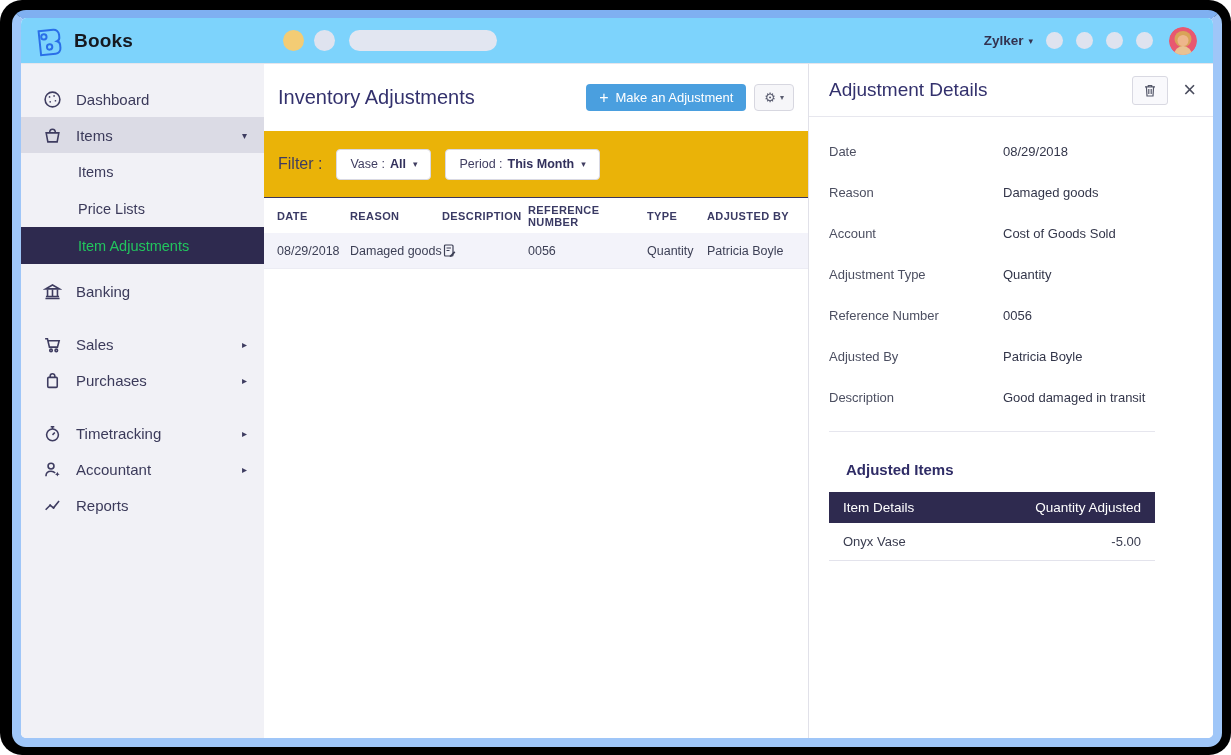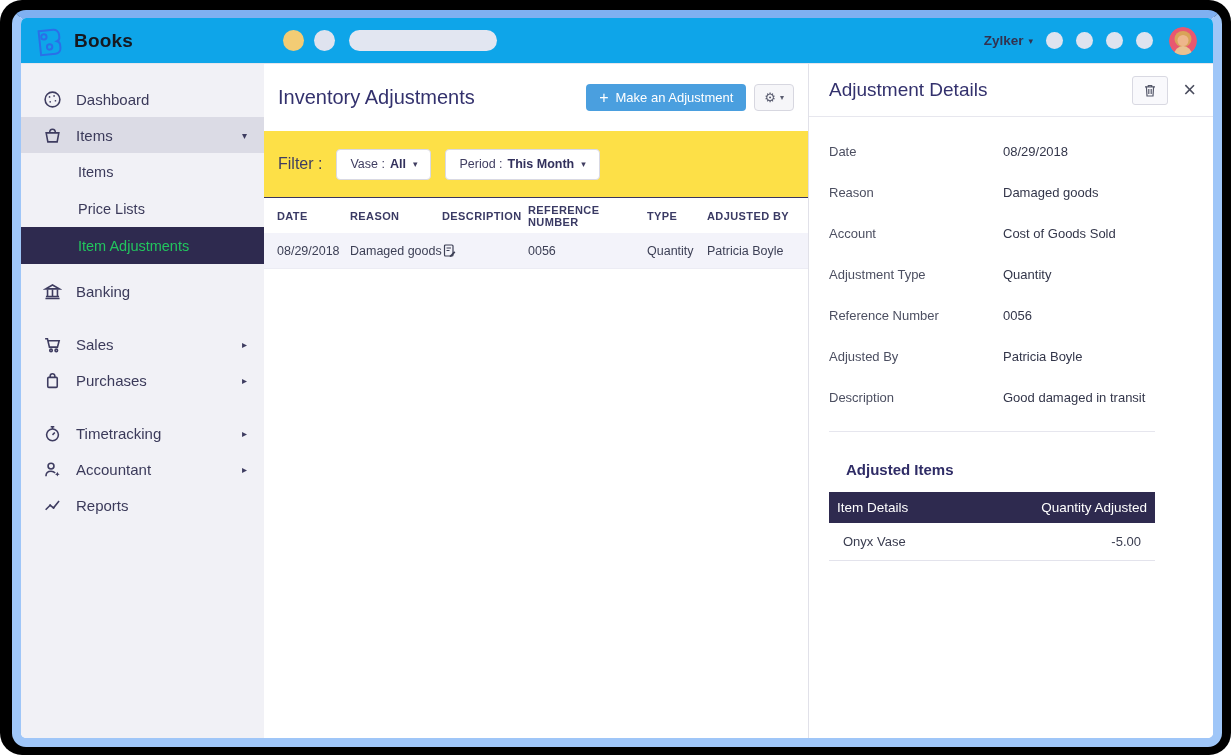--- a/index.html
+++ b/index.html
@@ -4,21 +4,21 @@
 <style>
   * { margin:0; padding:0; box-sizing:border-box; }
   body { background:#ffffff; font-family:"Liberation Sans","DejaVu Sans",sans-serif; }
   .frame { position:relative; width:1231px; height:755px; background:#000; border-radius:22px; overflow:hidden; }
   .window {
     position:absolute; top:10px; left:12px; right:9px; bottom:8px;
     border:9px solid var(--frame_blue,#9fc6f8); border-top:8px solid #7fb0f1;
     border-radius:14px; background:#fff; overflow:hidden; display:flex; flex-direction:column;
   }
   
-  .topbar { height:46px; flex:0 0 46px; background:#0ea5e9; border-bottom:1px solid #e5e5ec; display:flex; align-items:center; padding:0 16px 0 12px; }
+  .topbar { height:46px; flex:0 0 46px; background:#7dd3fc; border-bottom:1px solid #e5e5ec; display:flex; align-items:center; padding:0 16px 0 12px; }
   .brand { display:flex; align-items:center; gap:9px; }
   .brand-text { font-size:19px; font-weight:700; color:#16181f; letter-spacing:.2px; }
   .deco { display:flex; align-items:center; gap:10px; margin-left:150px; }
   .dot { width:21px; height:21px; border-radius:50%; display:inline-block; }
   .dot.yellow { background:var(--dot_yellow,#f3cc74); }
   .dot.gray { background:#dfe3ef; }
   .pill { width:148px; height:21px; border-radius:11px; background:#e2e6f1; margin-left:4px; }
   .top-right { margin-left:auto; display:flex; align-items:center; gap:13px; }
   .org { font-size:13.5px; font-weight:700; color:#33324f; cursor:pointer; display:flex; align-items:center; gap:5px; }
   .org .caret { font-size:9px; color:#33324f; }
@@ -38,21 +38,21 @@
   
   .main { flex:1; background:#fff; display:flex; flex-direction:column; min-width:0; }
   .main-header { height:67px; display:flex; align-items:center; padding:0 14px; }
   .main-title { font-size:20px; font-weight:500; color:var(--heading,#33316d); }
   .actions { margin-left:auto; display:flex; align-items:center; gap:8px; }
   .btn-primary { display:flex; align-items:center; gap:7px; background:var(--accent_blue,#4a9fdf); color:#fff; border:none; border-radius:4px; height:27px; padding:0 13px; font-size:13px; font-family:inherit; cursor:pointer; }
   .btn-primary .plus { font-size:16px; font-weight:400; line-height:1; }
   .btn-gear { display:flex; align-items:center; gap:4px; background:#f6f6f9; border:1px solid #d7d7e0; border-radius:4px; height:27px; padding:0 9px; cursor:pointer; color:#5a5d70; }
   .btn-gear .gear { font-size:13px; line-height:1; }
   .btn-gear .caret { font-size:8px; color:#5a5d70; }
-  .filter-band { height:66px; background:#fde047; display:flex; align-items:center; gap:14px; padding:0 14px; }
+  .filter-band { height:66px; background:#eab308; display:flex; align-items:center; gap:14px; padding:0 14px; }
   .filter-label { font-size:16px; color:#3f3d60; }
   .filter-btn { display:flex; align-items:center; gap:5px; background:#fff; border:1px solid #d9d9e3; border-radius:4px; height:31px; padding:0 13px; font-size:12.5px; color:#3f3d60; font-family:inherit; cursor:pointer; }
   .filter-btn b { color:#32305c; }
   .filter-btn .caret { font-size:9px; color:#3f3d60; margin-left:2px; }
   .grid { width:100%; }
   .thead { display:flex; align-items:center; height:36px; border-top:1px solid #39355f; padding-left:13px; font-size:11px; font-weight:700; letter-spacing:.4px; color:#3a3a64; }
   .trow { display:flex; align-items:center; height:36px; background:var(--selected_row_bg,#f3f3fa); padding-left:13px; font-size:12.5px; color:#3c3f55; border-bottom:1px solid #ececf4; cursor:pointer; }
   .c-date{width:73px;} .c-reason{width:92px;} .c-desc{width:86px;} .c-ref{width:119px;} .c-type{width:60px;} .c-adj{flex:1;}
   
   .panel { width:405px; flex:0 0 405px; background:#fff; border-left:1px solid #e1e1e9; display:flex; flex-direction:column; }
@@ -60,21 +60,21 @@
   .panel-title { font-size:19px; font-weight:500; color:var(--heading,#33316d); }
   .btn-trash { margin-left:auto; width:36px; height:29px; background:#f9f9fc; border:1px solid #d9d9e2; border-radius:3px; display:flex; align-items:center; justify-content:center; cursor:pointer; }
   .btn-close { margin-left:15px; background:none; border:none; font-size:22px; line-height:1; color:#4a4d5e; cursor:pointer; font-family:inherit; }
   .panel-body { padding:27px 20px 0 20px; }
   .field { display:flex; margin-bottom:26px; font-size:13px; }
   .field .lbl { width:174px; flex:0 0 174px; color:#4c4f61; }
   .field .val { color:#33364a; }
   .panel-divider { border:none; border-top:1px solid #e6e6ee; margin:3px 38px 0 0; }
   .adj-title { font-size:15px; font-weight:700; color:#2f2c66; margin:29px 17px 14px; }
   .items-table { margin-right:38px; }
-  .items-head { display:flex; align-items:center; background:var(--navy_dark,#2e2a4f); color:#fff; padding:8px 8px; font-size:13.5px; }
+  .items-head { display:flex; align-items:center; background:var(--navy_dark,#2e2a4f); color:#fff; padding:8px 14px; font-size:13.5px; }
   .items-head .qa { margin-left:auto; }
   .items-row { display:flex; align-items:center; padding:11px 14px; font-size:13px; color:#3a3d50; border-bottom:1px solid #e3e3ec; }
   .items-row .qa { margin-left:auto; }
   svg { display:block; }
 </style>
 </head>
 <body>
 
 <div class="frame">
   <div class="window">

